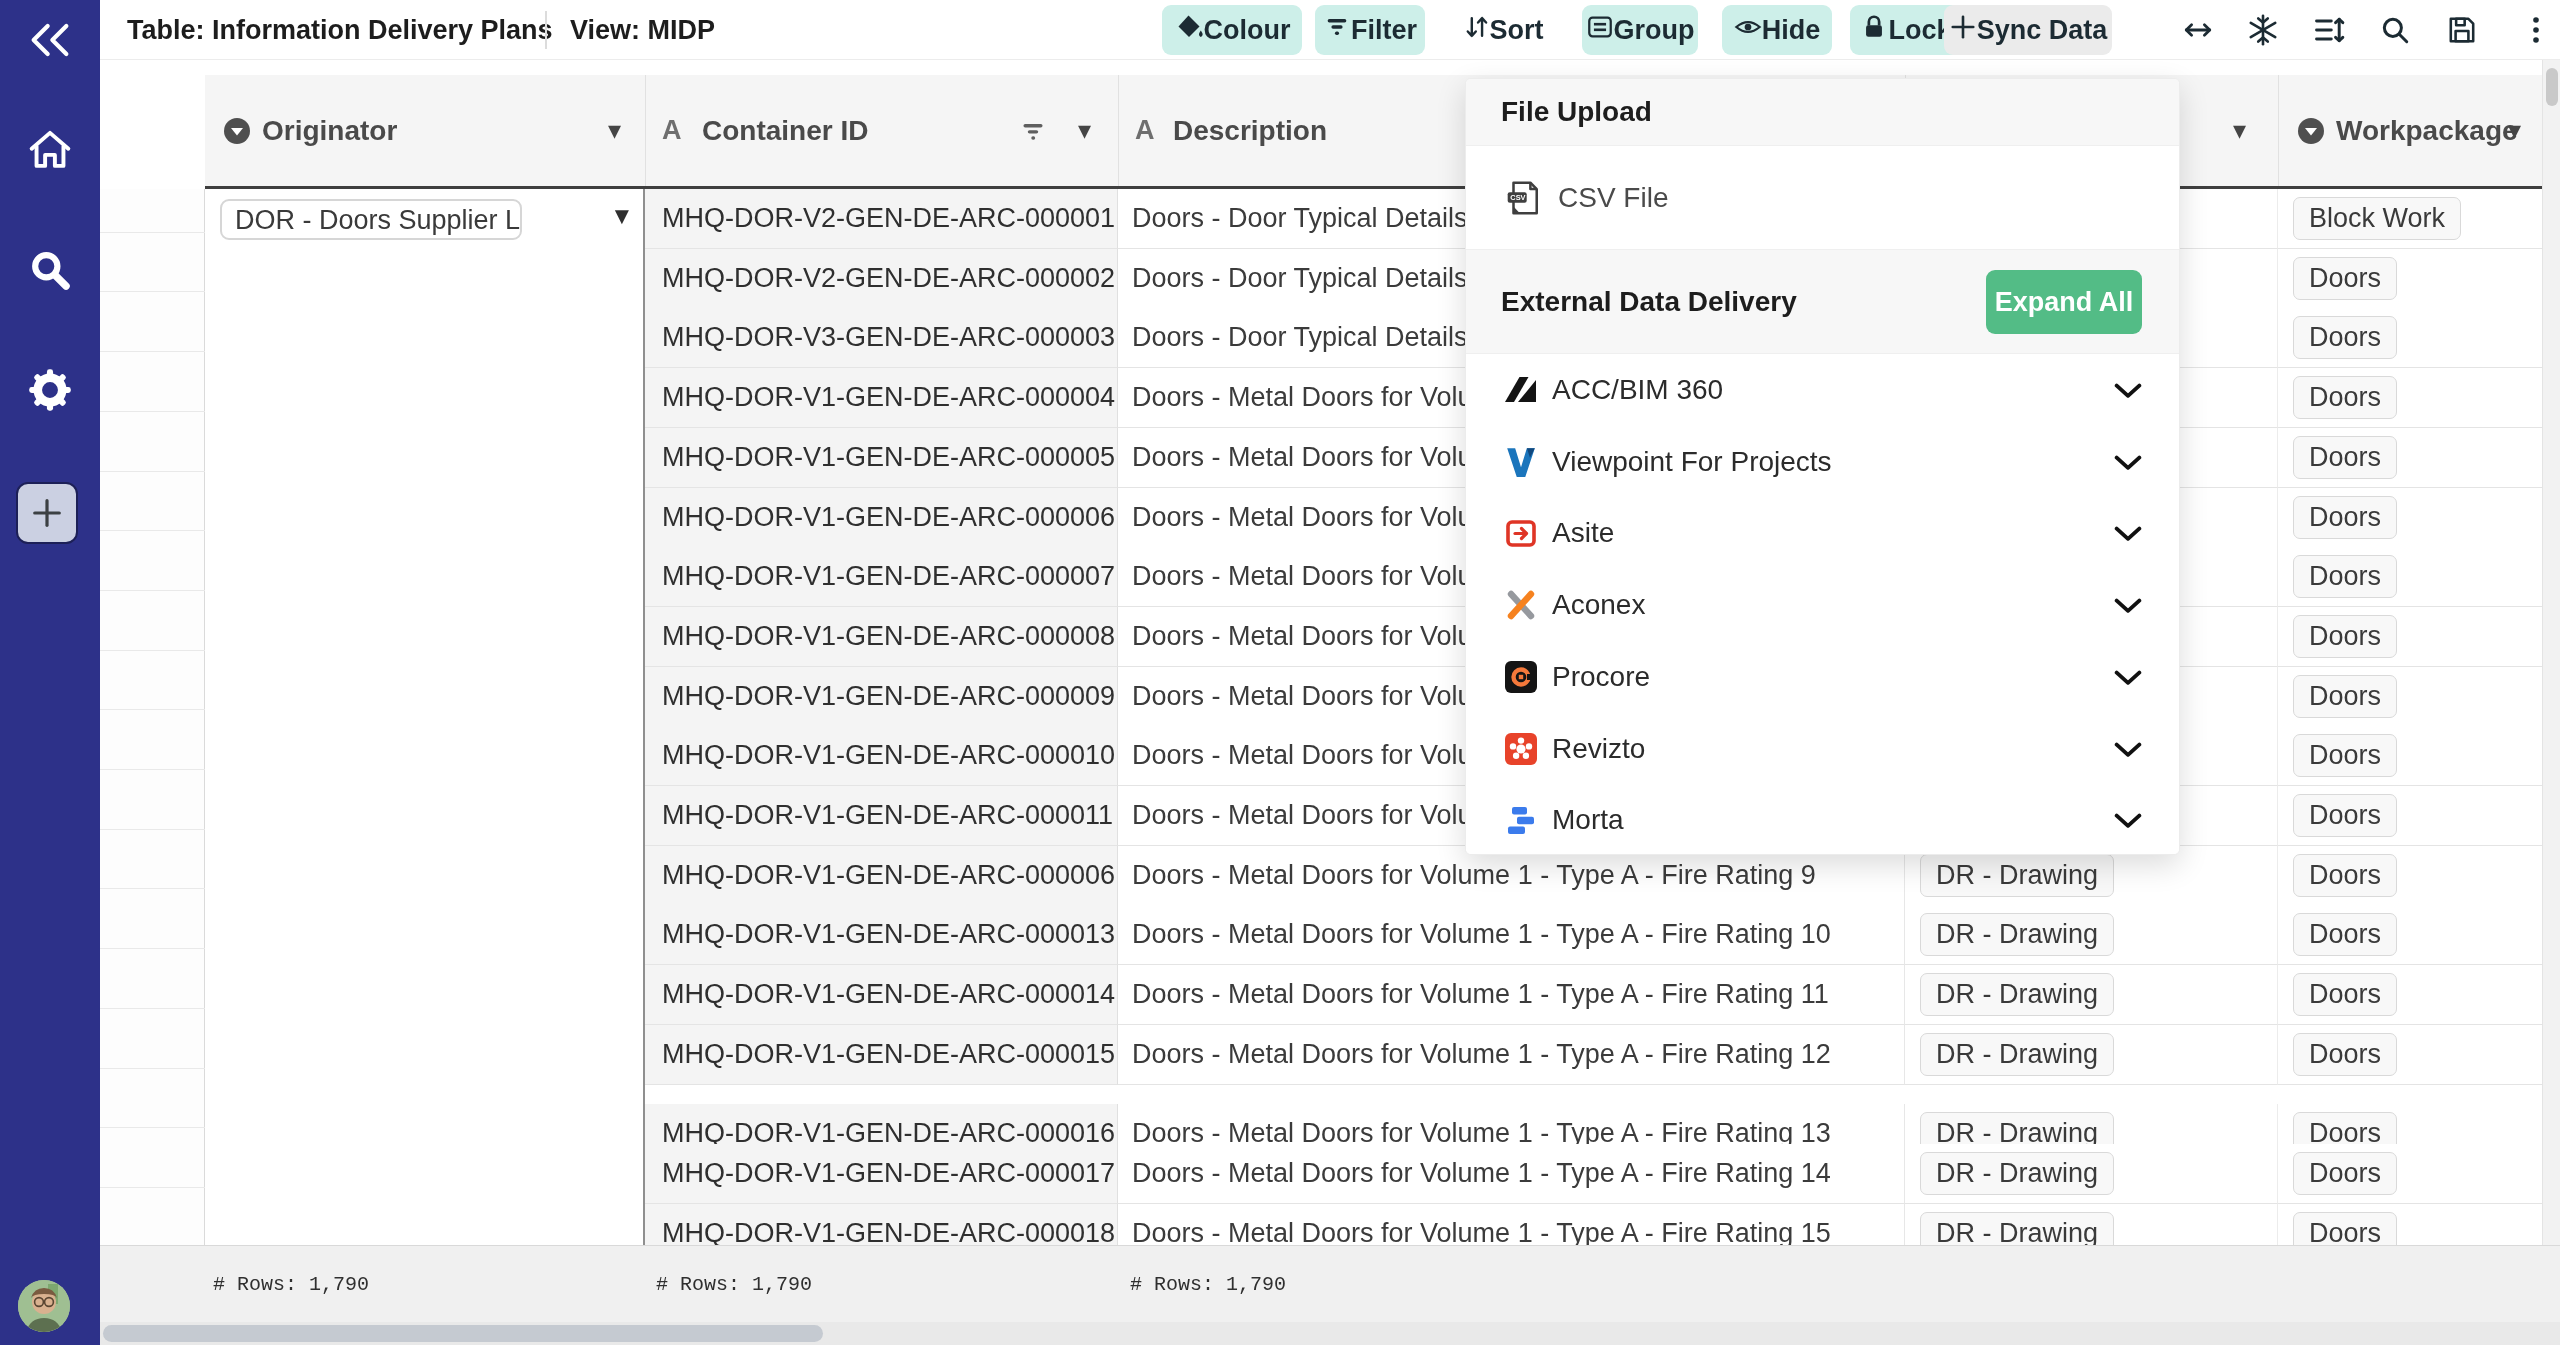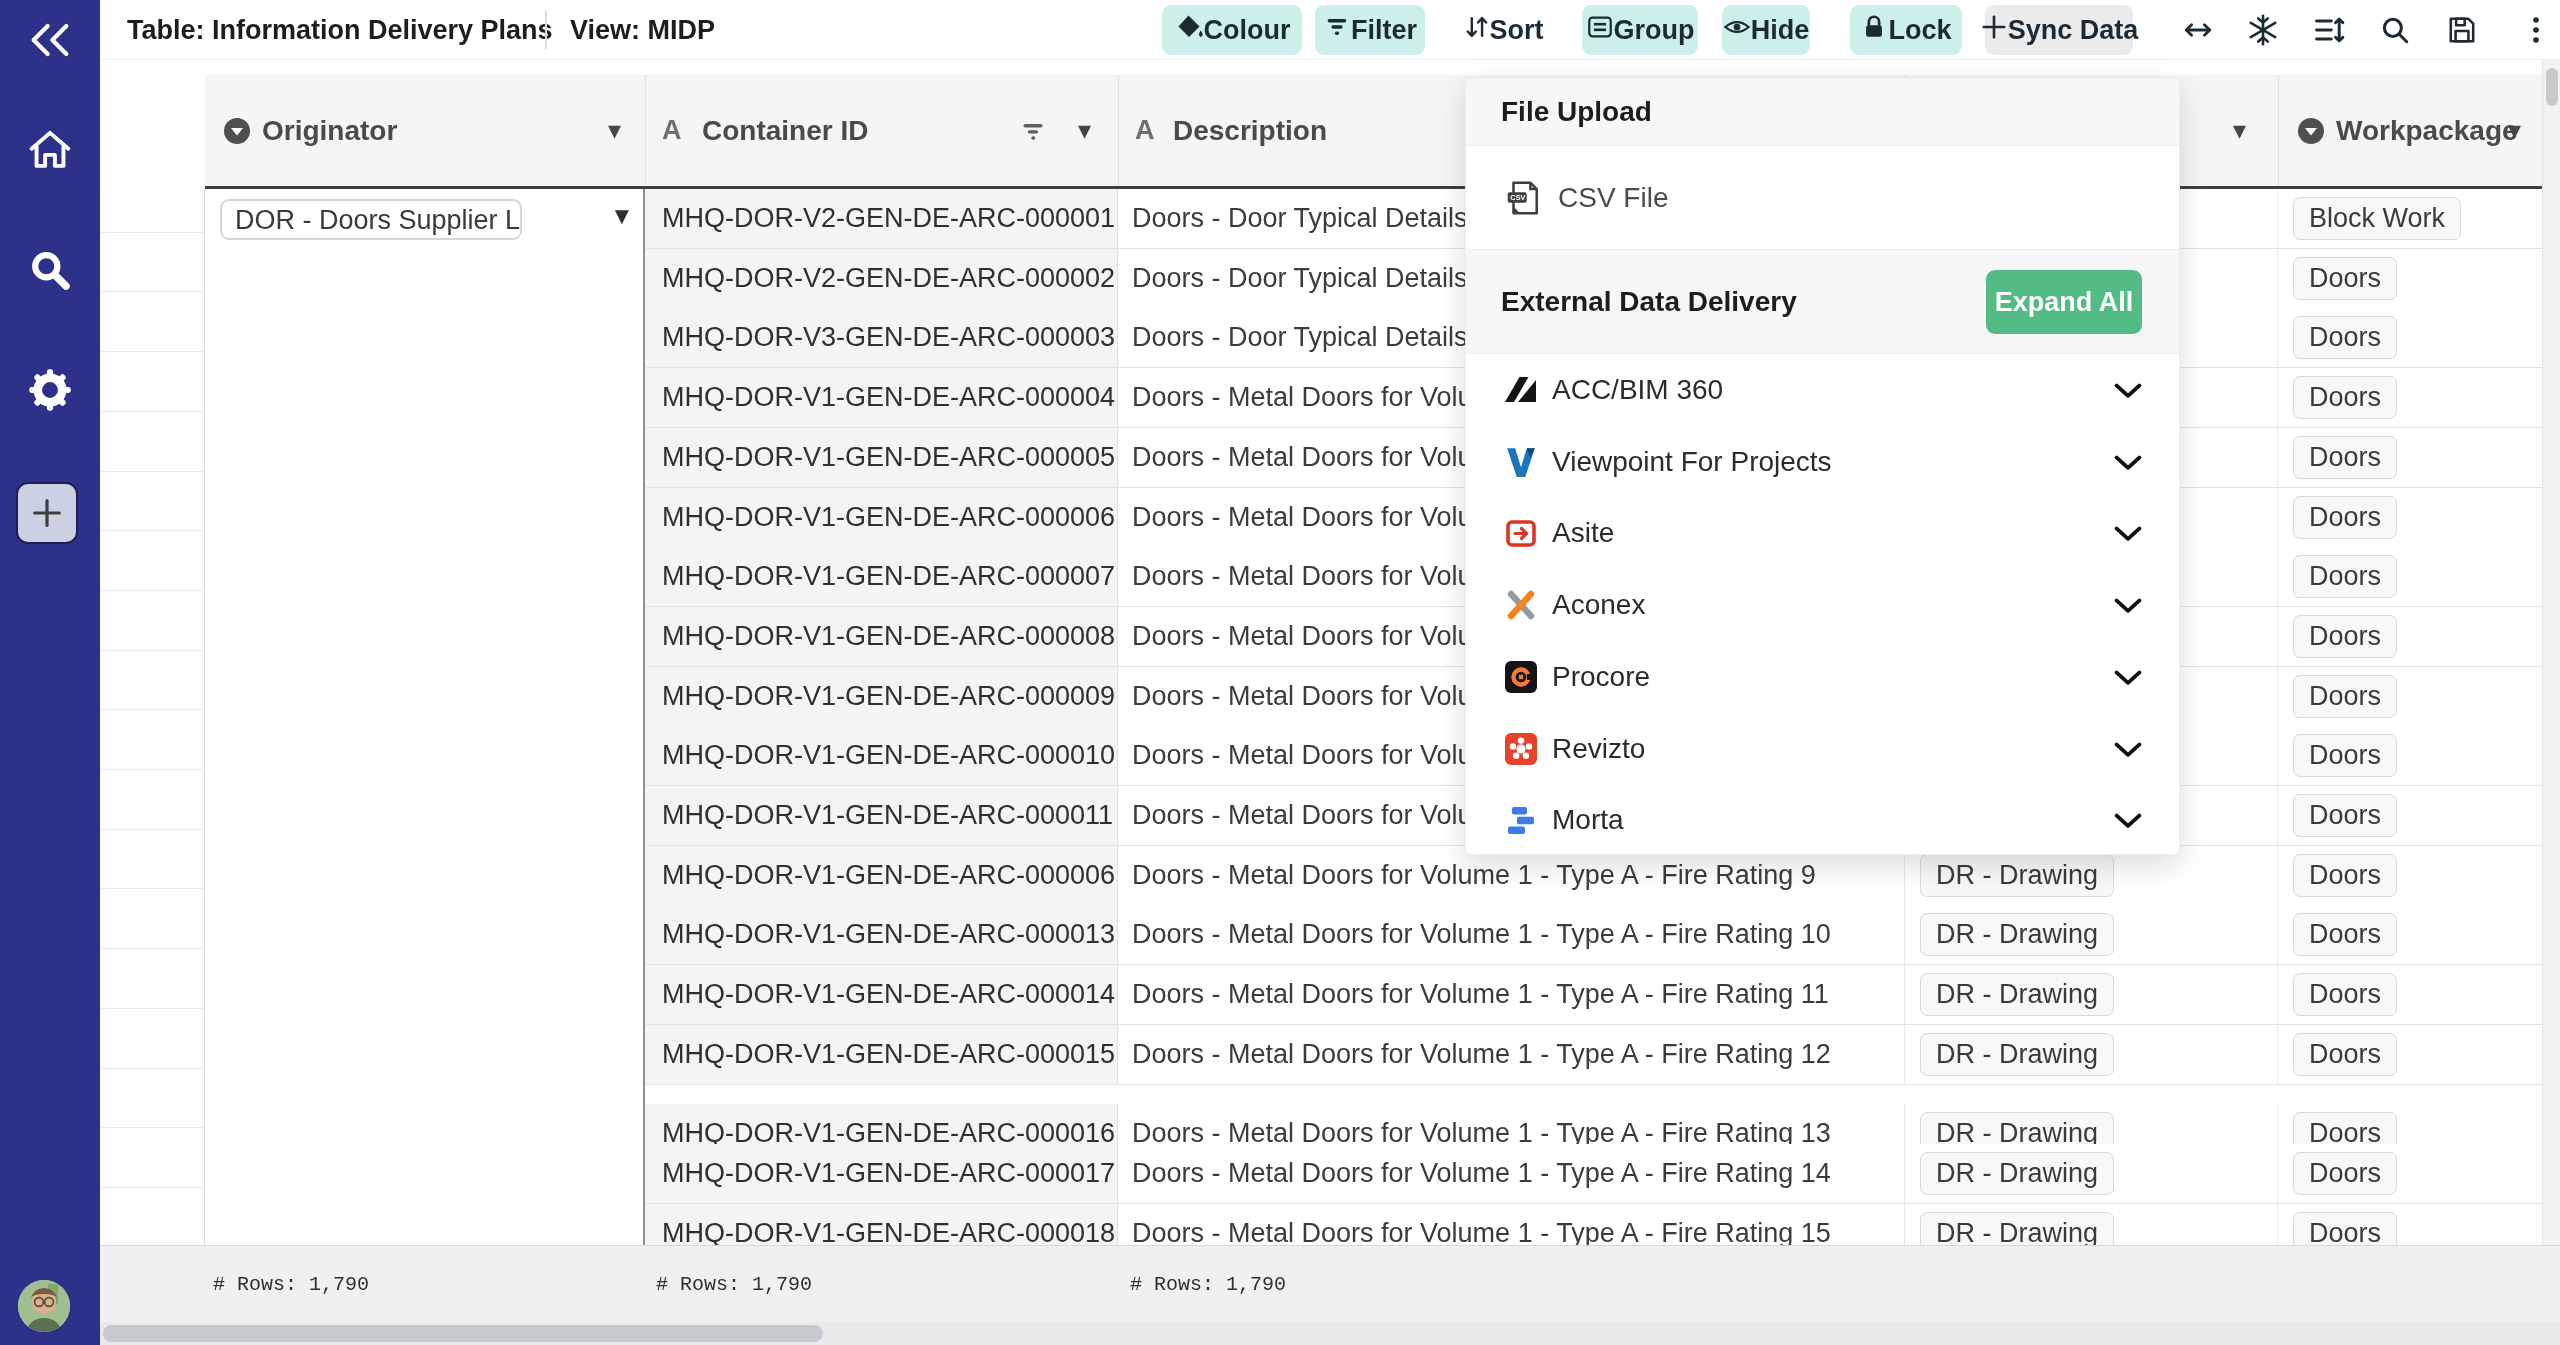--- a/index.html
+++ b/index.html
@@ -19,22 +19,22 @@
   .topbar{position:absolute;left:100px;top:0;width:2460px;height:60px;background:#ffffff;border-bottom:1px solid #ececec;}
   .tb-title{position:absolute;left:27px;top:0;height:60px;line-height:60px;font-size:27px;font-weight:700;color:#1d1d1d;white-space:nowrap;}
   .tb-divider{position:absolute;left:445px;top:11px;width:2px;height:38px;background:#dcdcdc;}
   .tb-view{position:absolute;left:470px;top:0;height:60px;line-height:60px;font-size:27px;font-weight:700;color:#1d1d1d;white-space:nowrap;}
   .tb-btn{position:absolute;top:5px;height:50px;border-radius:9px;display:flex;align-items:center;justify-content:center;
           font-size:27px;font-weight:600;color:#1c2b33;cursor:pointer;white-space:nowrap;}
   .teal{background:#CDEFE9;}
   .plain{background:transparent;}
   .gray{background:#EBEBEB;}
   .b-colour{left:1062px;width:140px;} .b-filter{left:1215px;width:110px;} .b-sort{left:1355px;width:95px;}
-  .b-group{left:1482px;width:116px;} .b-hide{left:1622px;width:88px;} .b-lock{left:1750px;width:112px;}
-  .b-sync{left:1885px;width:148px;}
+  .b-group{left:1482px;width:116px;} .b-hide{left:1622px;width:110px;} .b-lock{left:1750px;width:112px;}
+  .b-sync{left:1844px;width:168px;}
   .tb-ic{position:absolute;top:10px;width:40px;height:40px;display:flex;align-items:center;justify-content:center;cursor:pointer;}
   .i1{left:2078px;} .i2{left:2143px;} .i3{left:2209px;} .i4{left:2275px;} .i5{left:2342px;} .i6{left:2416px;}
 
   
   .theader{position:absolute;left:205px;top:75px;width:2337px;height:111px;background:#F5F5F5;}
   .h-vline{position:absolute;top:0;width:1px;height:111px;background:#e1e1e1;}
   .h-cell-label{position:absolute;top:0;height:111px;line-height:111px;font-size:28px;font-weight:600;color:#4a4a4a;white-space:nowrap;}
   .sel-icon{position:absolute;top:41px;width:30px;height:30px;}
   .a-glyph{position:absolute;top:0;height:111px;line-height:111px;font-size:27px;font-weight:600;color:#6e6e6e;}
   .h-caret{position:absolute;top:0;height:111px;line-height:111px;font-size:26px;color:#454545;cursor:pointer;}

